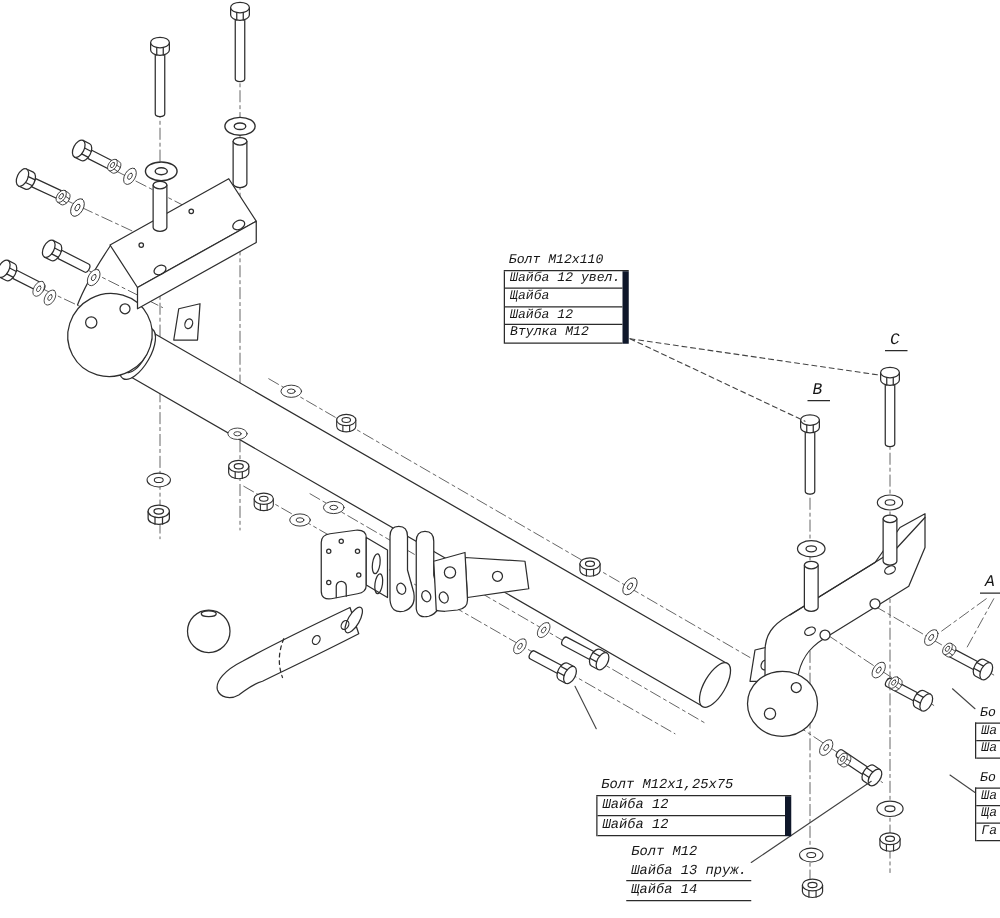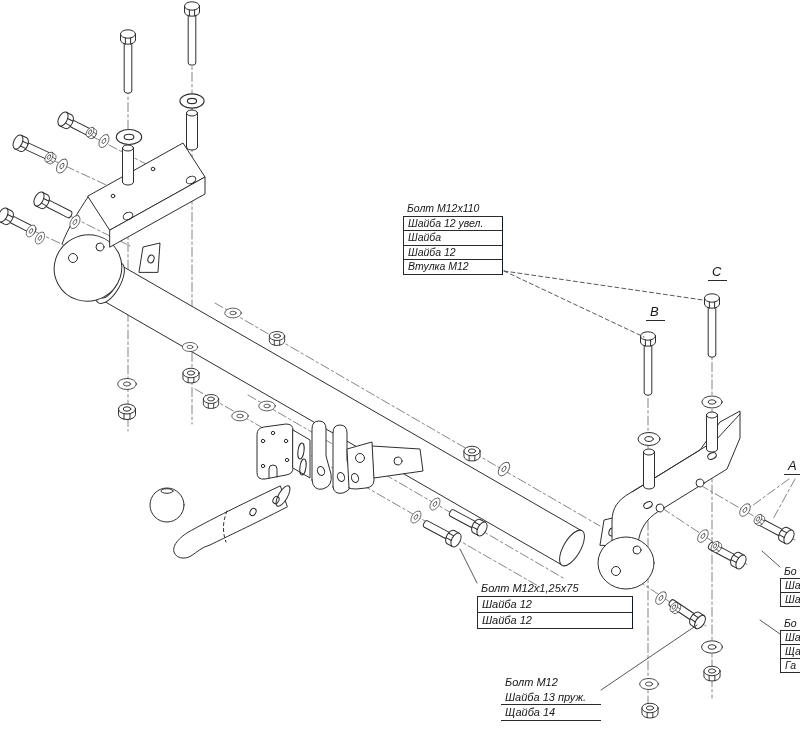--- a/index.html
+++ b/index.html
@@ -1,26 +1,26 @@
 <!DOCTYPE html>
 <html><head>
 <meta charset="utf-8">
 <style>
   html,body{margin:0;padding:0;background:#fff;}
   #stage{position:relative;width:800px;height:734px;background:#ffffff;overflow:hidden;
-         font-family:Liberation Sans, sans-serif;}
+         font-family:Liberation Mono, monospace;}
   #drawing{position:absolute;left:0;top:0;}
   .callout{position:absolute;color:#161616;font-style:italic;}
   .c-row{border-bottom:1px solid #2b2b2b;padding:0 4px;white-space:nowrap;overflow:hidden;}
   .c-row.plain{border-bottom:none;}
-  .c-box{border-left:1px solid #2b2b2b;border-right:1px solid #0f172a;}
+  .c-box{border-left:1px solid #2b2b2b;border-right:5px solid #0f172a;}
   .c-box.clip{border-right:none;}
   .c-box.topline{border-top:1px solid #2b2b2b;}
   .callout.small{font-size:10.5px;line-height:13.5px;}
-  .callout.mid{font-size:11px;line-height:15px;}
+  .callout.mid{font-size:11px;line-height:15px;margin-top:40px;}
   .callout.bot{font-size:11px;line-height:14.5px;}
   .callout.edge{font-size:10.5px;line-height:13px;}
   .ref-letter{position:absolute;color:#161616;font-style:italic;font-size:13px;line-height:15px;
               border-bottom:1px solid #2b2b2b;padding:0 6px 1px 4px;}
 </style>
 </head>
 <body>
 
 <div id="stage">
 
@@ -216,21 +216,21 @@
     <line x1="601" y1="690" x2="697" y2="625"></line>
     <line x1="780" y1="567" x2="762" y2="551"></line>
     <line x1="780" y1="634" x2="760" y2="620"></line>
   </g>
 </svg>
 
 <div class="callout small" style="left:403px;top:202px;width:100px">
   <div class="c-row">Болт М12х110</div>
   <div class="c-box">
     <div class="c-row">Шайба 12 увел.</div>
-    <div class="c-row">Шайба</div>
+    <div class="c-row">Щайба</div>
     <div class="c-row">Шайба 12</div>
     <div class="c-row">Втулка М12</div>
   </div>
 </div>
 
 <div class="callout mid" style="left:477px;top:581px;width:156px">
   <div class="c-row">Болт М12х1,25х75</div>
   <div class="c-box">
     <div class="c-row">Шайба 12</div>
     <div class="c-row">Шайба 12</div>

